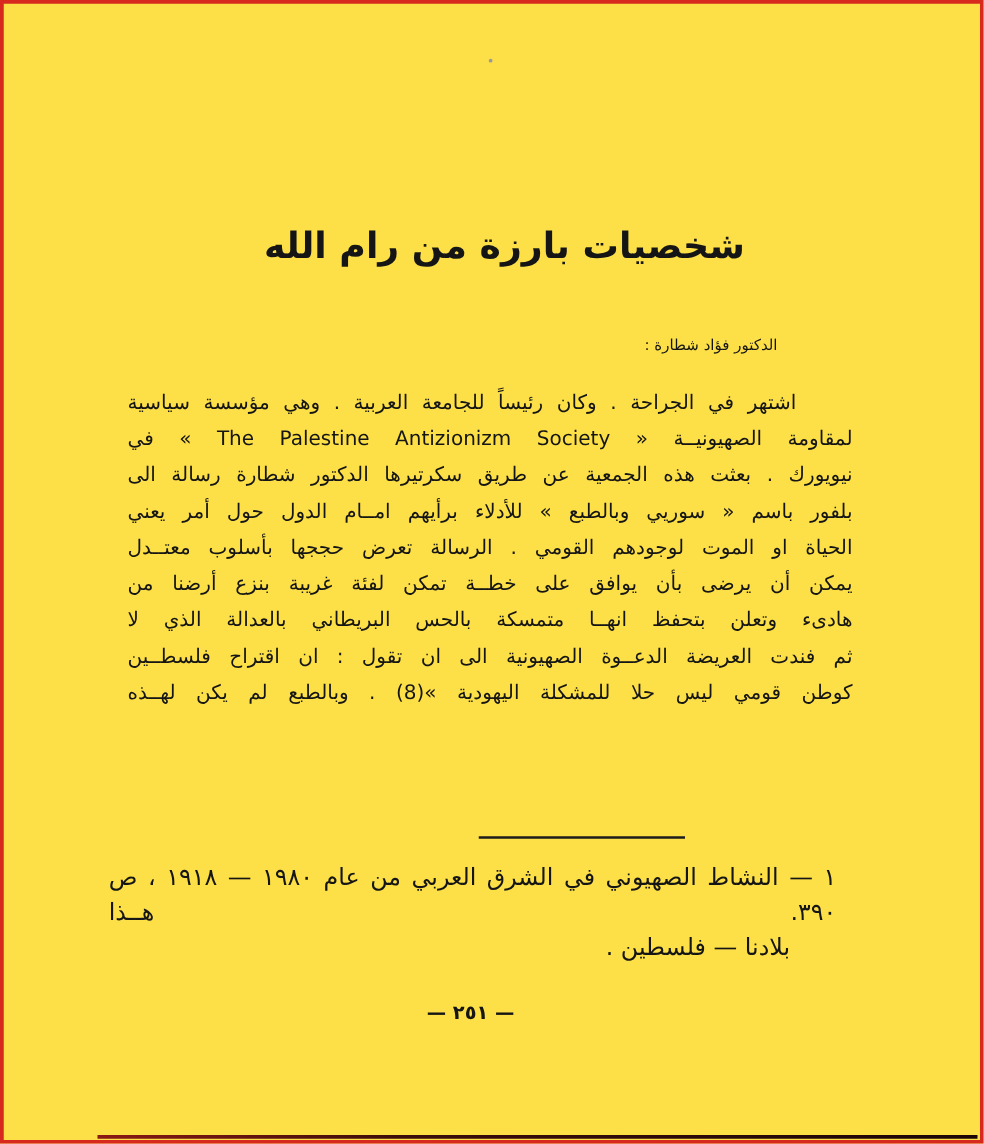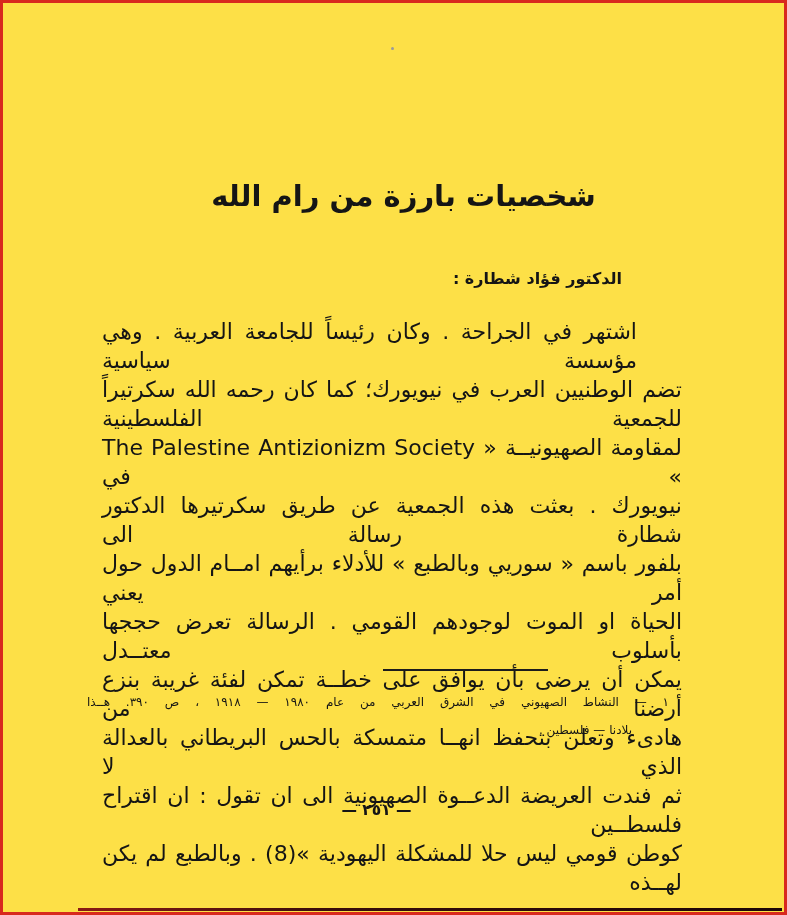--- a/index.html
+++ b/index.html
@@ -20,42 +20,42 @@
   .doc-title{
     position:absolute;top:176px;left:0;right:0;
     text-align:center;
     transform:translateX(10px);
     font-size:29px;font-weight:bold;
     direction:rtl;
     letter-spacing:0.5px;
   }
   .section-heading{
     position:absolute;top:266px;right:162px;
-    font-size:16px;font-weight:bold;
+    font-size:12px;font-weight:normal;
     direction:rtl;
   }
   .body-text{
-    position:absolute;top:314px;right:102px;width:580px;
+    position:absolute;top:304px;right:102px;width:580px;
     direction:rtl;
-    font-size:22px;line-height:29px;
+    font-size:16px;line-height:29px;
   }
   .body-line{
     text-align:justify;
     text-align-last:justify;
     white-space:normal;
   }
   .body-line-0{padding-right:45px;}
   .footnote-rule{
     position:absolute;top:666px;left:380px;width:165px;height:2px;
     background:#1c1c1c;
   }
   .footnote{
     position:absolute;top:685px;right:97px;width:600px;
     direction:rtl;
-    font-size:12px;line-height:28px;
+    font-size:19px;line-height:28px;
     font-weight:500;
   }
   .fn-line{
     text-align:justify;
     text-align-last:justify;
   }
   .fn-line-0{padding-right:18px;}
   .fn-line-3{
     text-align:center;
     text-align-last:right;
@@ -79,21 +79,20 @@
 <div class="page">
 
   <div class="speck"></div>
 
   <h1 class="doc-title" style="margin:0;">شخصيات بارزة من رام الله</h1>
 
   <h2 class="section-heading" style="margin:0;">الدكتور فؤاد شطارة :</h2>
 
   <div class="body-text">
       <div class="body-line body-line-0">اشتهر في الجراحة . وكان رئيساً للجامعة العربية . وهي مؤسسة سياسية</div>
-      <div class="body-line body-line-1">تضم الوطنيين العرب في نيويورك؛ كما كان رحمه الله سكرتيراً للجمعية الفلسطينية</div>
       <div class="body-line body-line-2">لمقاومة الصهيونيــة « The Palestine Antizionizm Society » في</div>
       <div class="body-line body-line-3">نيويورك . بعثت هذه الجمعية عن طريق سكرتيرها الدكتور شطارة رسالة الى</div>
       <div class="body-line body-line-4">بلفور باسم « سوريي وبالطبع » للأدلاء برأيهم امــام الدول حول أمر يعني</div>
       <div class="body-line body-line-5">الحياة او الموت لوجودهم القومي . الرسالة تعرض حججها بأسلوب معتــدل</div>
       <div class="body-line body-line-7">يمكن أن يرضى بأن يوافق على خطــة تمكن لفئة غريبة بنزع أرضنا من</div>
       <div class="body-line body-line-6">هادىء وتعلن بتحفظ انهــا متمسكة بالحس البريطاني بالعدالة الذي لا</div>
       <div class="body-line body-line-9">ثم فندت العريضة الدعــوة الصهيونية الى ان تقول : ان اقتراح فلسطــين</div>
       <div class="body-line body-line-10">كوطن قومي ليس حلا للمشكلة اليهودية »(8) . وبالطبع لم يكن لهــذه</div>
     </div>
 

